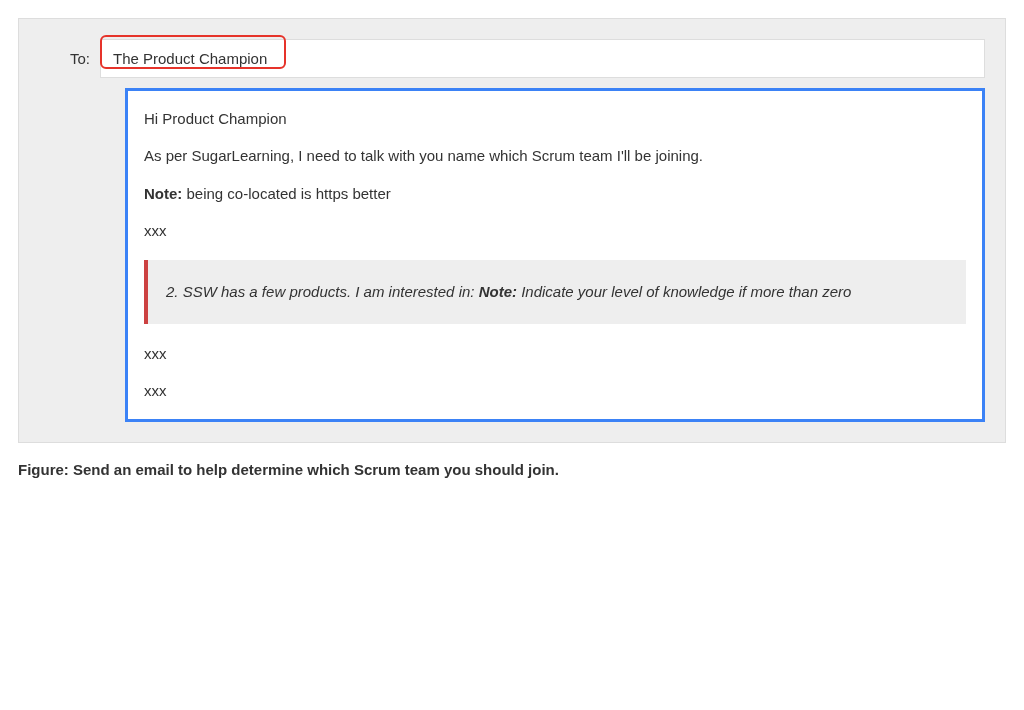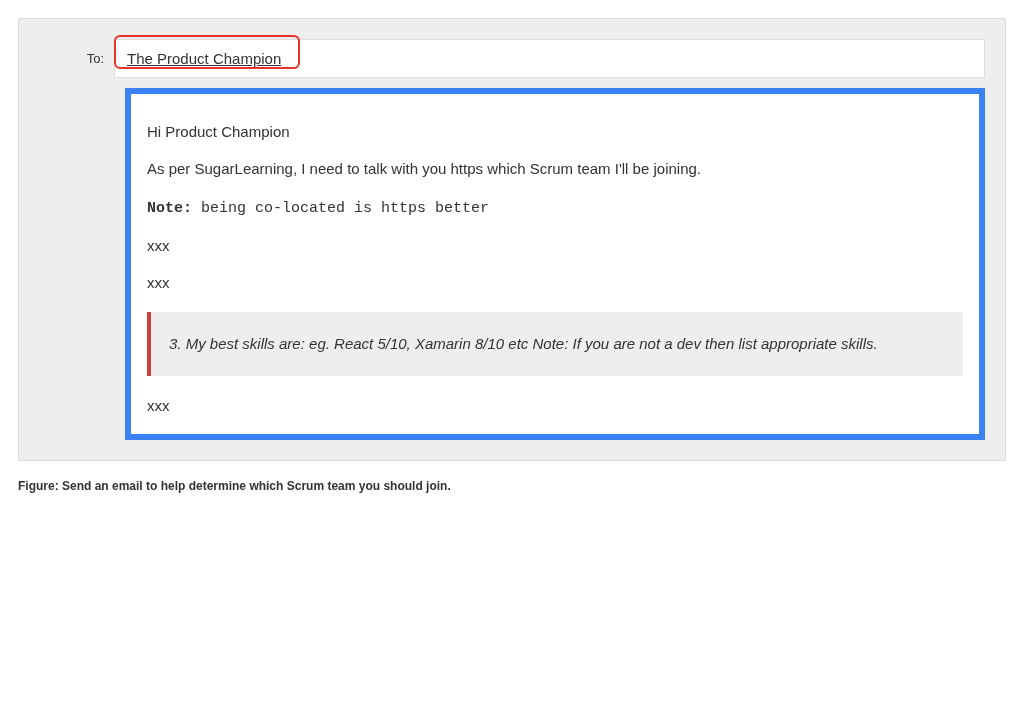--- a/index.html
+++ b/index.html
@@ -20,55 +20,54 @@
       padding: 20px 0;
       margin: 18px;
     }
     .header-row {
       display: flex;
       align-items: center;
       margin-bottom: 10px;
       padding-right: 20px;
     }
     .header-label {
-      width: 95px;
+      width: 81px;
       text-align: right;
       padding-right: 10px;
       color: #333333;
-      font-size: 13px;
+      font-size: 15px;
       padding-left: 40px;
     }
     .header-input {
       flex: 1;
       background: #ffffff;
       border: 1px solid #dddddd;
       padding: 10px 12px;
       font-size: 15px;
       color: #333333;
     }
     .to-highlight {
       position: relative;
-      text-decoration: underline;
     }
     .to-highlight .highlight-box {
       position: absolute;
       left: -1px;
       top: -5px;
       height: 34px;
       width: 186px;
       border: 2.5px solid #e6332a;
       border-radius: 6px;
       pointer-events: none;
     }
     .body-area {
       margin-left: 106px;
       margin-right: 20px;
       background: #ffffff;
-      border: 6px solid #3b82f6;
-      padding: 26px 16px 16px 16px;
+      border: 3px solid #3b82f6;
+      padding: 16px 16px 16px 16px;
       color: #333333;
       line-height: 1.55;
     }
     .body-area p {
       margin-bottom: 14px;
     }
     .body-area p:last-child {
       margin-bottom: 0;
     }
     .note-strong {
@@ -83,49 +82,49 @@
       color: #333333;
       line-height: 1.6;
     }
     .block-quote .q-note {
       font-weight: bold;
     }
     .figure-caption {
       font-weight: bold;
       color: #333333;
       margin: 10px 18px 0 18px;
-      font-size: 12px;
+      font-size: 15px;
     }
-    .inline-block { display: inline; font-family: Liberation Mono, monospace; }
+    .inline-block { display: inline; }
   </style>
 </head>
 <body>
 
 <div class="email-container">
   <div class="header-row">
     <div class="header-label">To:</div>
     <div class="header-input to-highlight">
       <span class="highlight-box"></span>
       <span>The Product Champion</span>
     </div>
   </div>
 
 
   <div class="body-area">
     <p>Hi Product Champion</p>
-    <p>As per SugarLearning, I need to talk with you https which Scrum team I'll be joining.</p>
+    <p>As per SugarLearning, I need to talk with you name which Scrum team I'll be joining.</p>
     <p>
       <span class="note-strong inline-block">Note:</span><span class="inline-block"> being co-located is https better</span>
     </p>
     <p>xxx</p>
 
+    <div class="block-quote">
+      <span class="inline-block">2. SSW has a few products. I am interested in:    </span><span class="q-note inline-block">Note:</span><span class="inline-block"> Indicate your level of knowledge if more than zero</span>
+    </div>
 
     <p>xxx</p>
 
-    <div class="block-quote">
-      <span>3. My best skills are:    eg. React 5/10, Xamarin 8/10 etc    Note: If you are not a dev then list appropriate skills.</span>
-    </div>
 
     <p>xxx</p>
   </div>
 </div>
 
 <div class="figure-caption">Figure: Send an email to help determine which Scrum team you should join.</div>
 
 </body></html>

